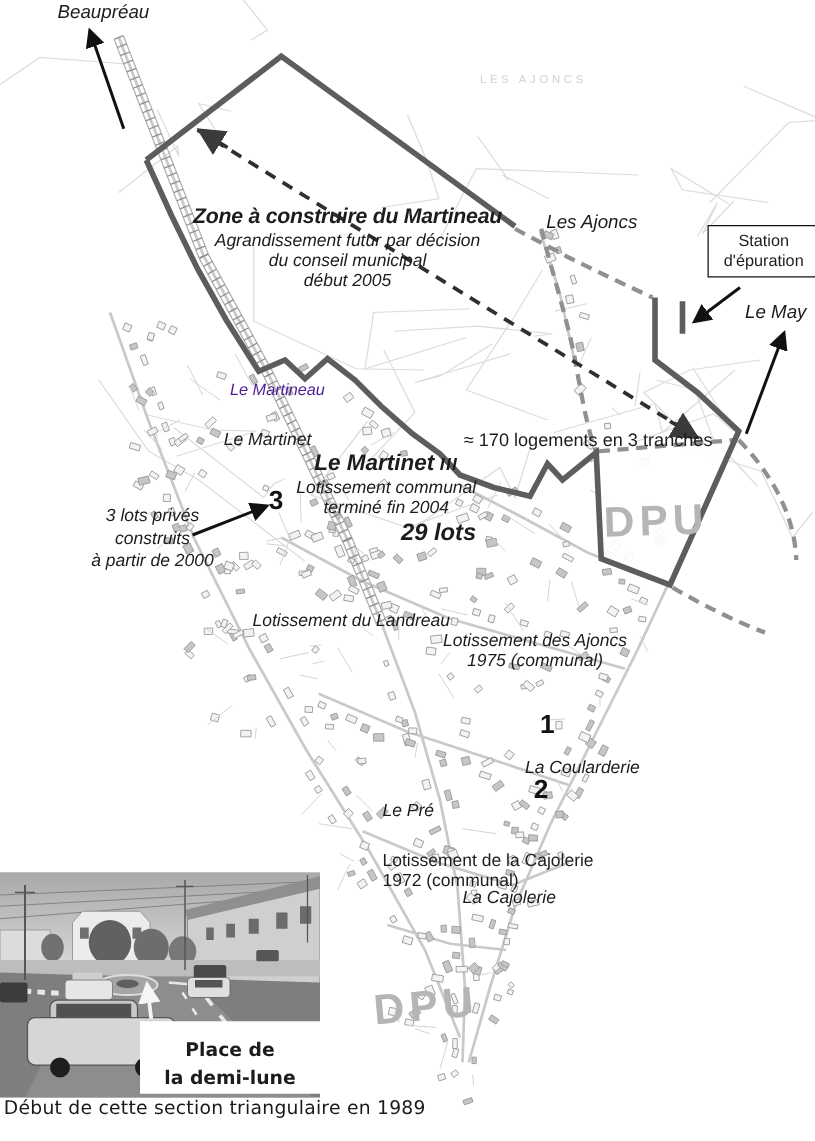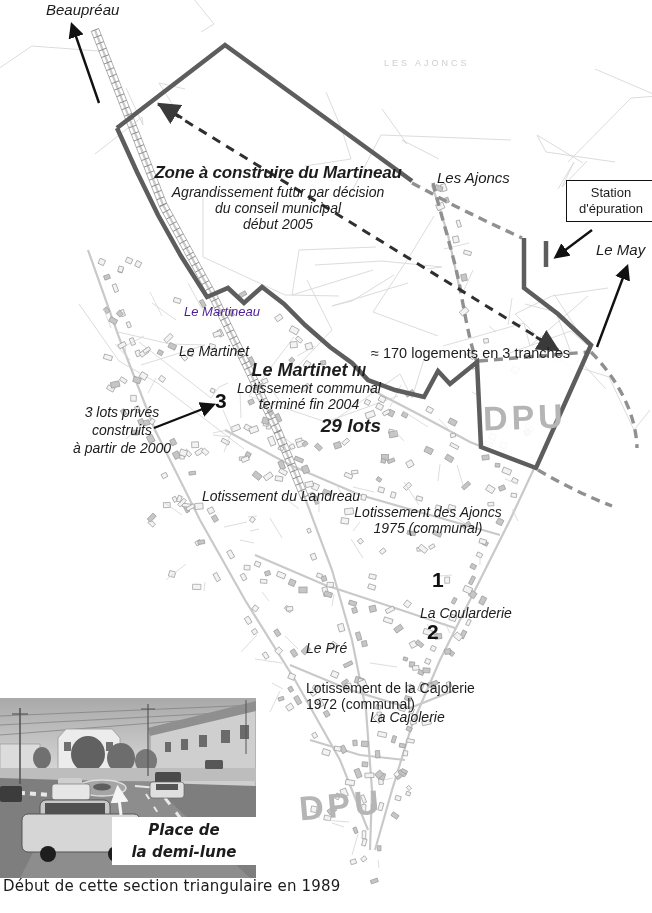--- a/index.html
+++ b/index.html
@@ -15,22 +15,22 @@
   .zone-title{font-size:17px;font-weight:bold;letter-spacing:-0.2px;margin-bottom:2px;}
   .zone-sub{font-size:14px;line-height:16px;}
   .blk14{font-size:14px;line-height:16px;}
   .m3-title{font-size:18px;font-weight:bold;}
   .m3-roman{font-size:14px;font-weight:bold;letter-spacing:1px;margin-top:44px;}
   .m3-lots{font-size:19px;font-weight:bold;margin-top:3px;text-align:right;}
   #station-box{position:absolute;left:566px;top:180px;width:84px;background:#fff;
                border:1.5px solid #111;text-align:center;font-size:13px;line-height:16px;padding:4px 2px;}
   #photo{position:absolute;left:0;top:698px;width:256px;height:180px;background:#9a9a9a;}
   #photo-label{position:absolute;left:112px;top:119px;width:144px;height:46px;background:#fff;
-               text-align:center;font-weight:bold;font-size:15px;line-height:22px;padding-top:2px;
-               font-family:"DejaVu Sans",sans-serif;font-style:italic;}
+               text-align:center;font-weight:bold;font-size:15px;line-height:22px;padding-top:12px;
+               font-family:"DejaVu Sans",sans-serif;}
   #photo-caption{position:absolute;left:3px;top:877px;font-size:15px;color:#1a1a1a;
                  font-family:"DejaVu Sans",sans-serif;letter-spacing:0.2px;}
 </style>
 </head>
 <body>
 
 <div id="stage">
 
   <svg id="map-svg" width="652" height="913" viewBox="0 0 652 913" style="position:absolute;left:0;top:0;">
     <defs>

